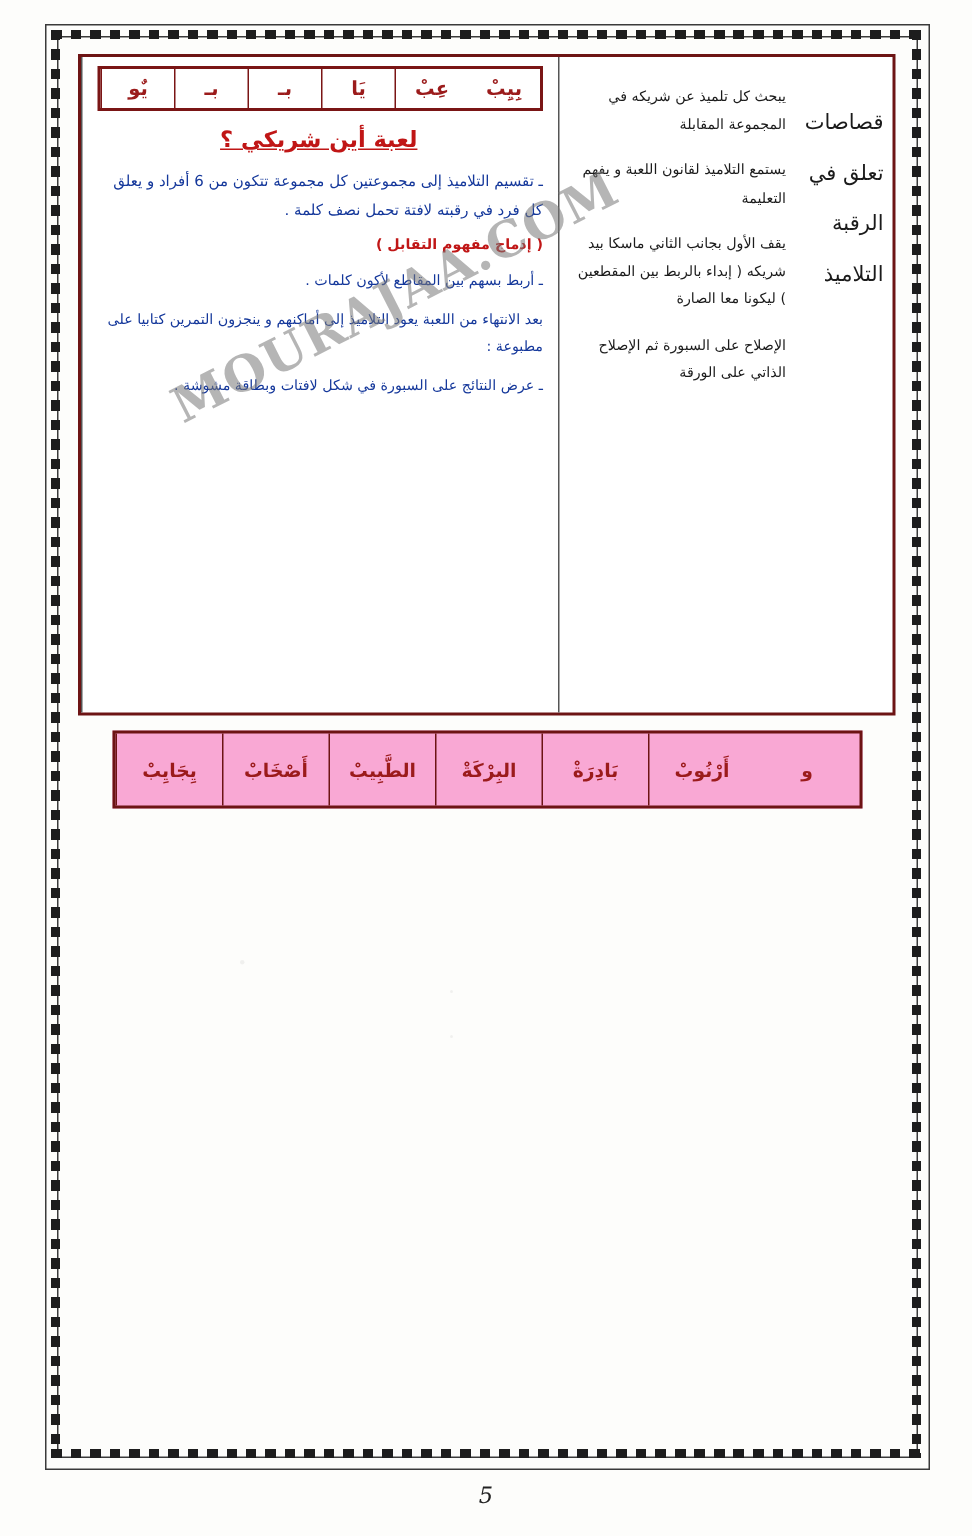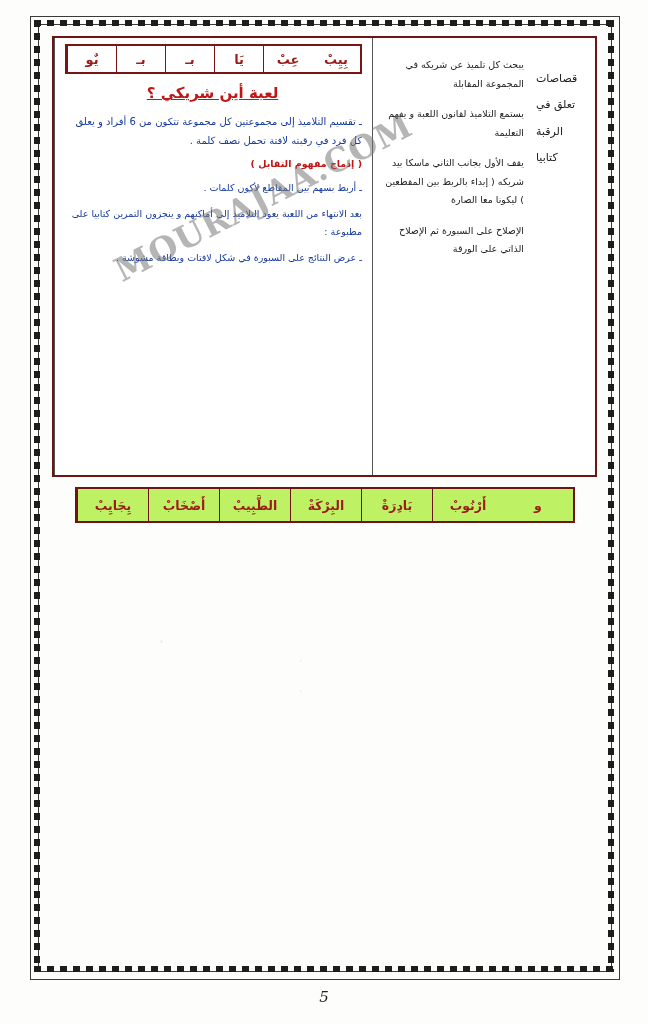--- a/index.html
+++ b/index.html
@@ -146,38 +146,38 @@
   .mid-para {
     color: #1b1b1b;
     font-size: 9.5px;
     line-height: 1.95;
     text-align: right;
     direction: rtl;
     margin: 0 0 12px 0;
   }
   .left-item {
     color: #1b1b1b;
-    font-size: 11px;
-    text-align: left;
+    font-size: 14px;
+    text-align: right;
     line-height: 2.4;
     direction: rtl;
   }
 
   
   .word-bank {
     position: absolute;
     left: 75px;
     top: 487px;
     width: 500px;
-    height: 36px;
+    height: 52px;
     border: 2px solid #6d1414;
     box-sizing: border-box;
     display: flex;
     flex-direction: row-reverse;
-    background: #bef264;
+    background: #f9a8d4;
   }
   .bank-cell {
     flex: 1 1 0;
     border-left: 1px solid #6d1414;
     display: flex;
     align-items: center;
     justify-content: center;
     font-size: 12.5px;
     font-weight: bold;
     color: #9b1b1b;
@@ -261,21 +261,21 @@
       <p class="mid-para">يبحث كل تلميذ عن شريكه في المجموعة المقابلة</p>
       <p class="mid-para">يستمع التلاميذ لقانون اللعبة و يفهم التعليمة</p>
       <p class="mid-para">يقف الأول بجانب الثاني ماسكا بيد شريكه ( إبداء بالربط بين المقطعين ) ليكونا معا الصارة</p>
       <p class="mid-para">الإصلاح على السبورة ثم الإصلاح الذاتي على الورقة</p>
     </div>
 
     <div class="col col-left">
       <div class="left-item">قصاصات</div>
       <div class="left-item">تعلق في</div>
       <div class="left-item">الرقبة</div>
-      <div class="left-item">كتابيا</div>
+      <div class="left-item">التلاميذ</div>
     </div>
   </div>
 
   <div class="word-bank">
     <div class="bank-cell">يِجَايِبْ</div>
     <div class="bank-cell">أَصْخَابْ</div>
     <div class="bank-cell">الطَّبِيبْ</div>
     <div class="bank-cell">البِرْكَةْ</div>
     <div class="bank-cell">بَادِرَةْ</div>
     <div class="bank-cell">أَرْنُوبْ</div>

